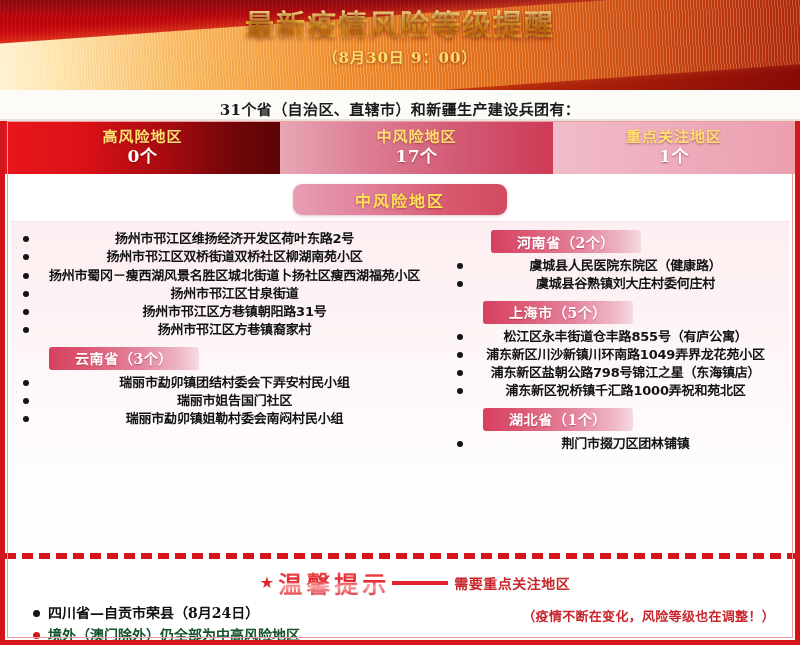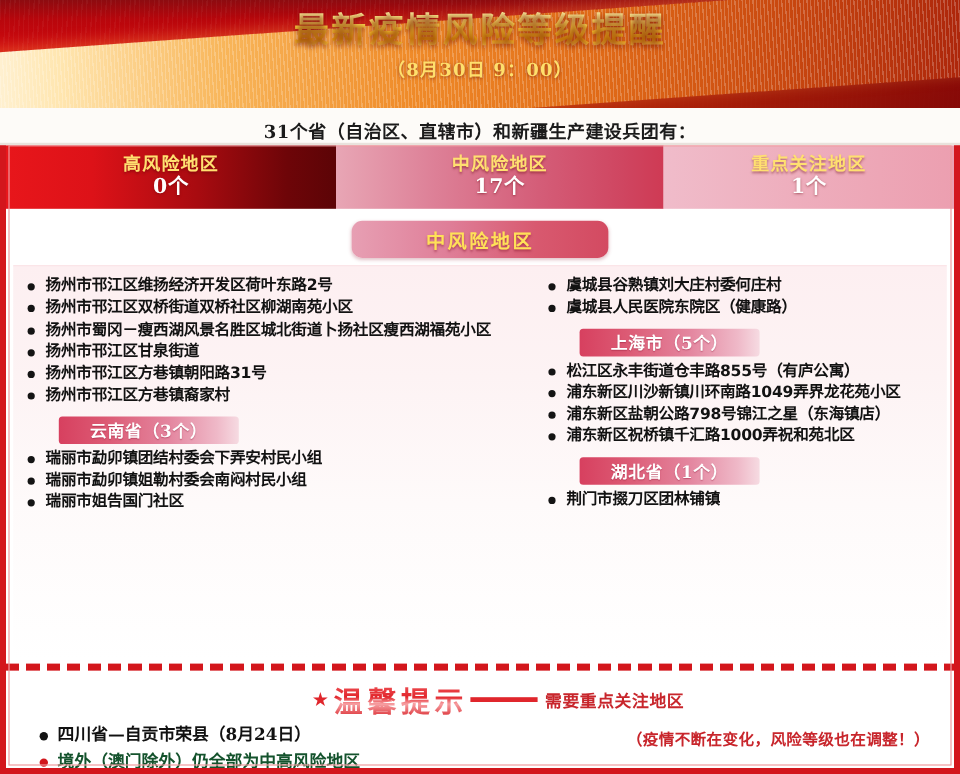--- a/index.html
+++ b/index.html
@@ -271,20 +271,21 @@
   ul.area-list li {
     position: relative;
     padding-left: 17px;
     margin-bottom: 1px;
     font-family: "DejaVu Sans", "Liberation Sans", sans-serif;
     font-size: 13px;
     font-weight: bold;
     color: #121212;
     line-height: 1.33;
     letter-spacing: -0.2px;
+    text-align: center;
   }
   ul.area-list li::before {
     content: "";
     position: absolute;
     left: 2px;
     top: 6px;
     width: 6px;
     height: 6px;
     border-radius: 50%;
     background: #141414;
@@ -444,31 +445,34 @@
           <li>扬州市邗江区甘泉街道</li>
           <li>扬州市邗江区方巷镇朝阳路31号</li>
           <li>扬州市邗江区方巷镇裔家村</li>
         </ul>
 
         <div class="prov-pill indent-less">
           <span class="prov-pill-text">云南省（3个）</span>
         </div>
         <ul class="area-list">
           <li>瑞丽市勐卯镇团结村委会下弄安村民小组</li>
+          <li>瑞丽市姐告国门社区</li>
           <li>瑞丽市勐卯镇姐勒村委会南闷村民小组</li>
-          <li>瑞丽市姐告国门社区</li>
         </ul>
 
       </div>
 
       <div class="col right">
 
+        <div class="prov-pill">
+          <span class="prov-pill-text">河南省（2个）</span>
+        </div>
         <ul class="area-list">
+          <li>虞城县人民医院东院区（健康路）</li>
           <li>虞城县谷熟镇刘大庄村委何庄村</li>
-          <li>虞城县人民医院东院区（健康路）</li>
         </ul>
 
         <div class="prov-pill indent-less">
           <span class="prov-pill-text">上海市（5个）</span>
         </div>
         <ul class="area-list">
           <li>松江区永丰街道仓丰路855号（有庐公寓）</li>
           <li>浦东新区川沙新镇川环南路1049弄界龙花苑小区</li>
           <li>浦东新区盐朝公路798号锦江之星（东海镇店）</li>
           <li>浦东新区祝桥镇千汇路1000弄祝和苑北区</li>

